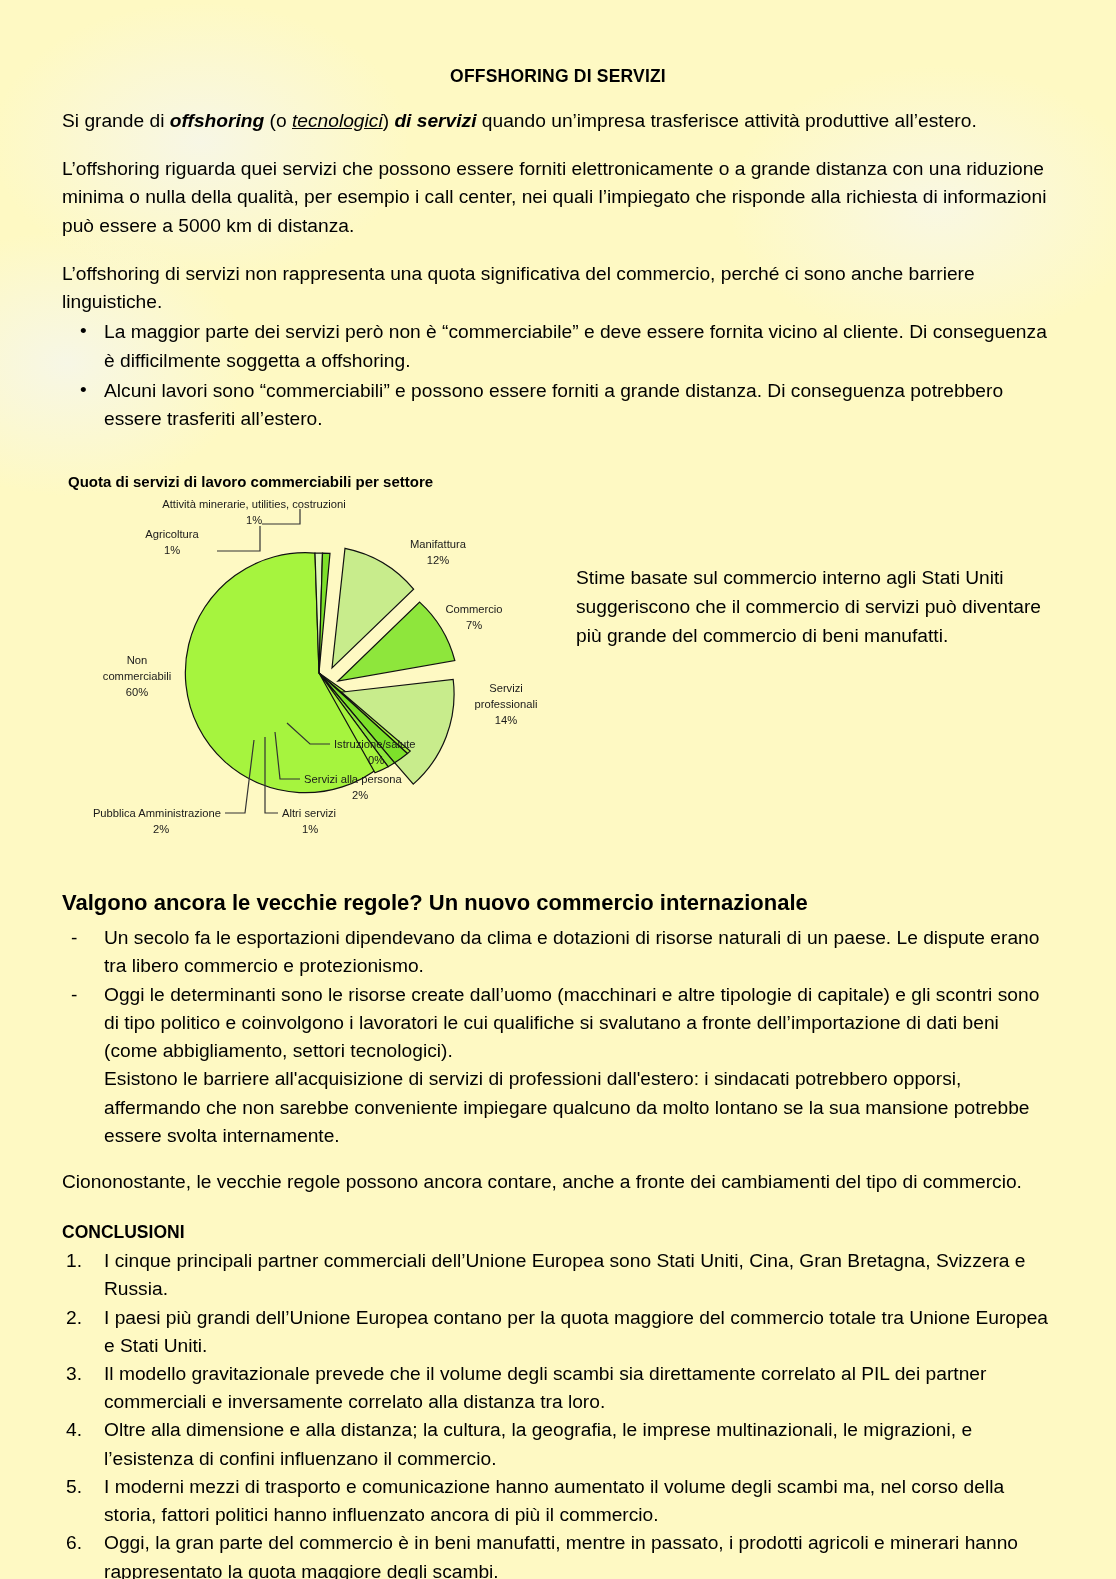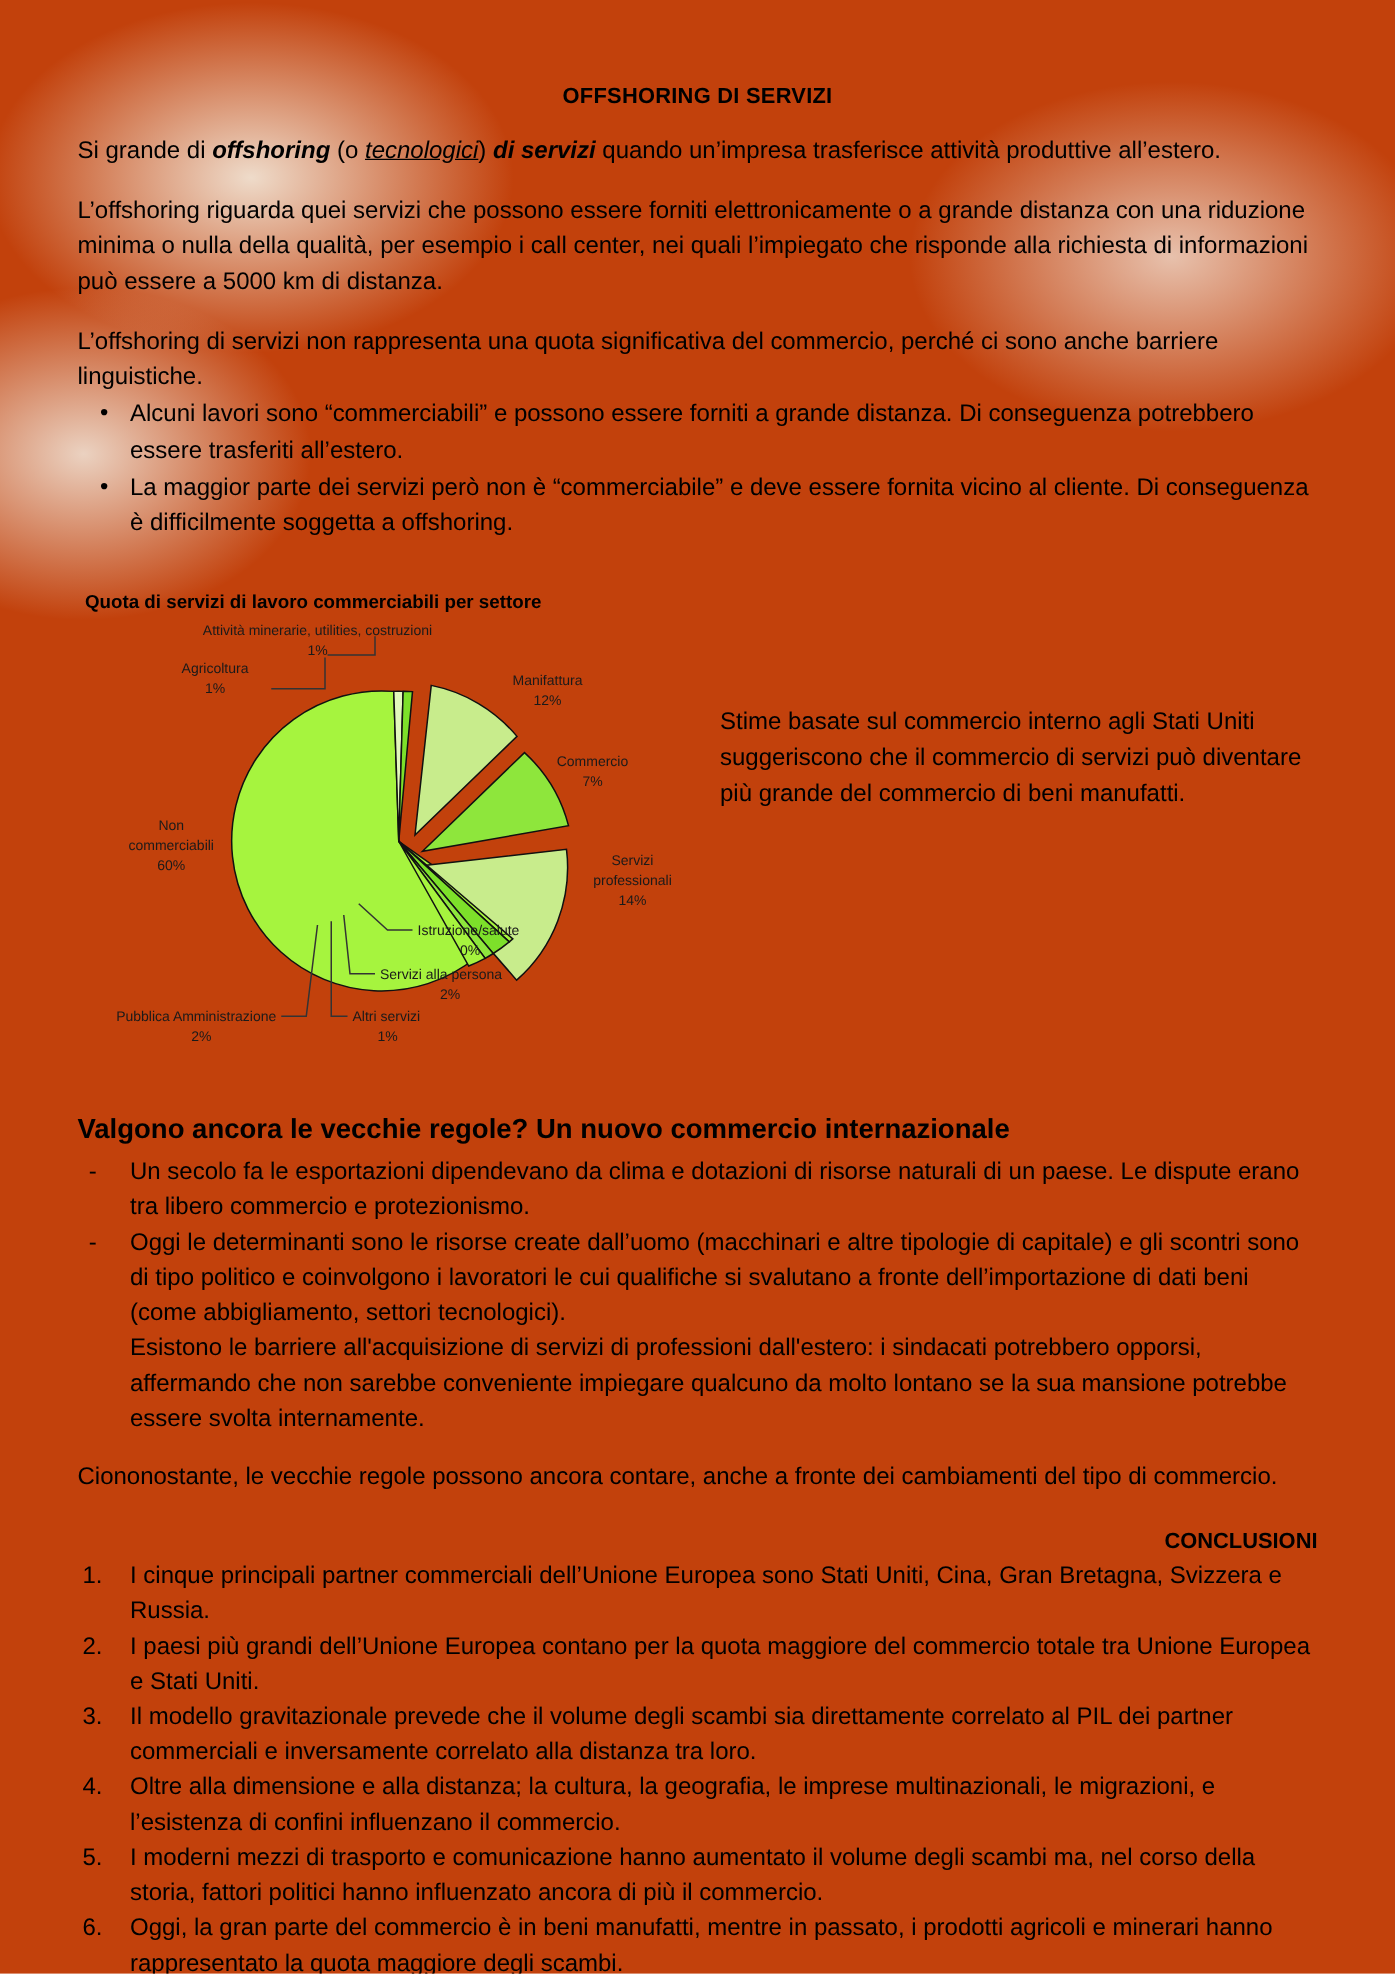--- a/index.html
+++ b/index.html
@@ -8,21 +8,21 @@
     background: #ffffff;
   }
   body {
     font-family: "Liberation Sans", sans-serif;
     color: #000000;
   }
   .page {
     position: relative;
     width: 1116px;
     height: 1579px;
-    background: #c2410c;
+    background: #fef9c3;
     overflow: hidden;
     box-sizing: border-box;
   }
   
   .watermark {
     position: absolute;
     left: 0; top: 0; right: 0; bottom: 0;
     pointer-events: none;
     background:
       radial-gradient(ellipse 300px 200px at 18% 9%, rgba(246,246,235,0.85), rgba(255,255,255,0) 70%),
@@ -122,21 +122,21 @@
     font-weight: bold;
     font-size: 22px;
     margin: 34px 0 0 0;
   }
   .chart-head {
     font-weight: bold;
     font-size: 15px;
     margin: 40px 0 0 6px;
   }
   .center-head {
-    text-align: right;
+    text-align: left;
     font-weight: bold;
     font-size: 17.5px;
     margin: 26px 0 0 0;
   }
 
   
   .chart-row {
     position: relative;
     margin-top: 6px;
     height: 360px;
@@ -173,22 +173,22 @@
 
     <div class="doc-title">OFFSHORING DI SERVIZI</div>
 
     <p class="para"><span>Si grande di </span><span class="b">offshoring</span><span> (o </span><span class="u">tecnologici</span><span>) </span><span class="b">di servizi</span><span> quando un’impresa trasferisce attività produttive all’estero.</span></p>
 
     <p class="para">L’offshoring riguarda quei servizi che possono essere forniti elettronicamente o a grande distanza con una riduzione minima o nulla della qualità, per esempio i call center, nei quali l’impiegato che risponde alla richiesta di informazioni può essere a 5000 km di distanza.</p>
 
     <p class="para">L’offshoring di servizi non rappresenta una quota significativa del commercio, perché ci sono anche barriere linguistiche.</p>
 
     <ul class="bullets">
+      <li>La maggior parte dei servizi però non è “commerciabile” e deve essere fornita vicino al cliente. Di conseguenza è difficilmente soggetta a offshoring.</li>
       <li>Alcuni lavori sono “commerciabili” e possono essere forniti a grande distanza. Di conseguenza potrebbero essere trasferiti all’estero.</li>
-      <li>La maggior parte dei servizi però non è “commerciabile” e deve essere fornita vicino al cliente. Di conseguenza è difficilmente soggetta a offshoring.</li>
     </ul>
 
     <div class="chart-head">Quota di servizi di lavoro commerciabili per settore</div>
 
     <div class="chart-row">
 
       <div class="chart-figure">
         <svg width="500" height="350" viewBox="0 0 500 350">
 
           <g>

